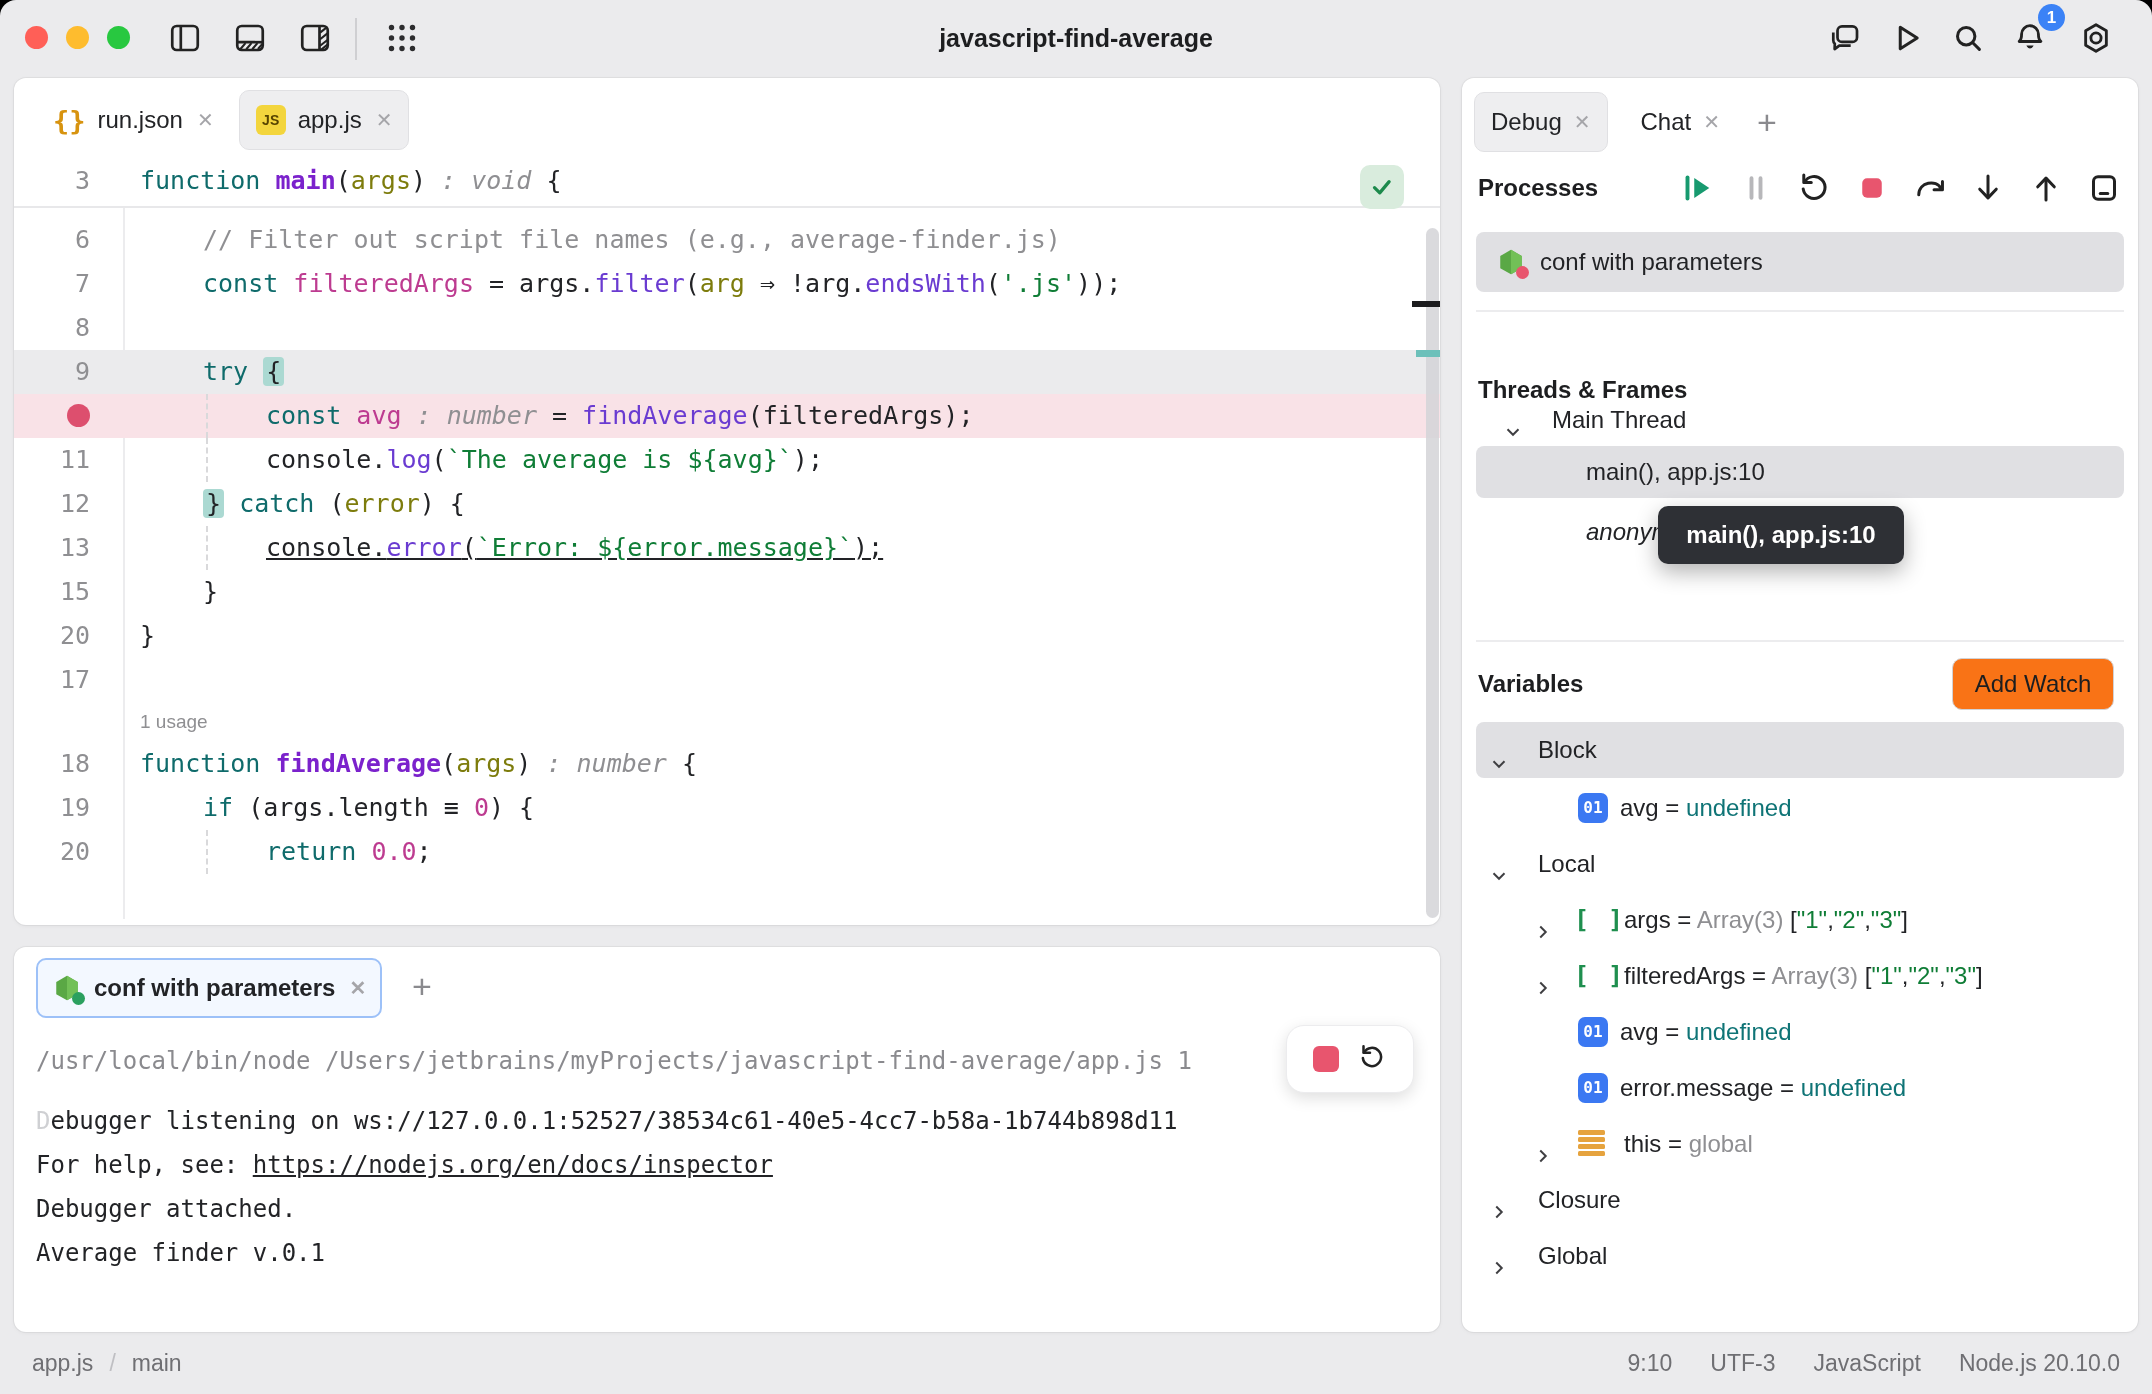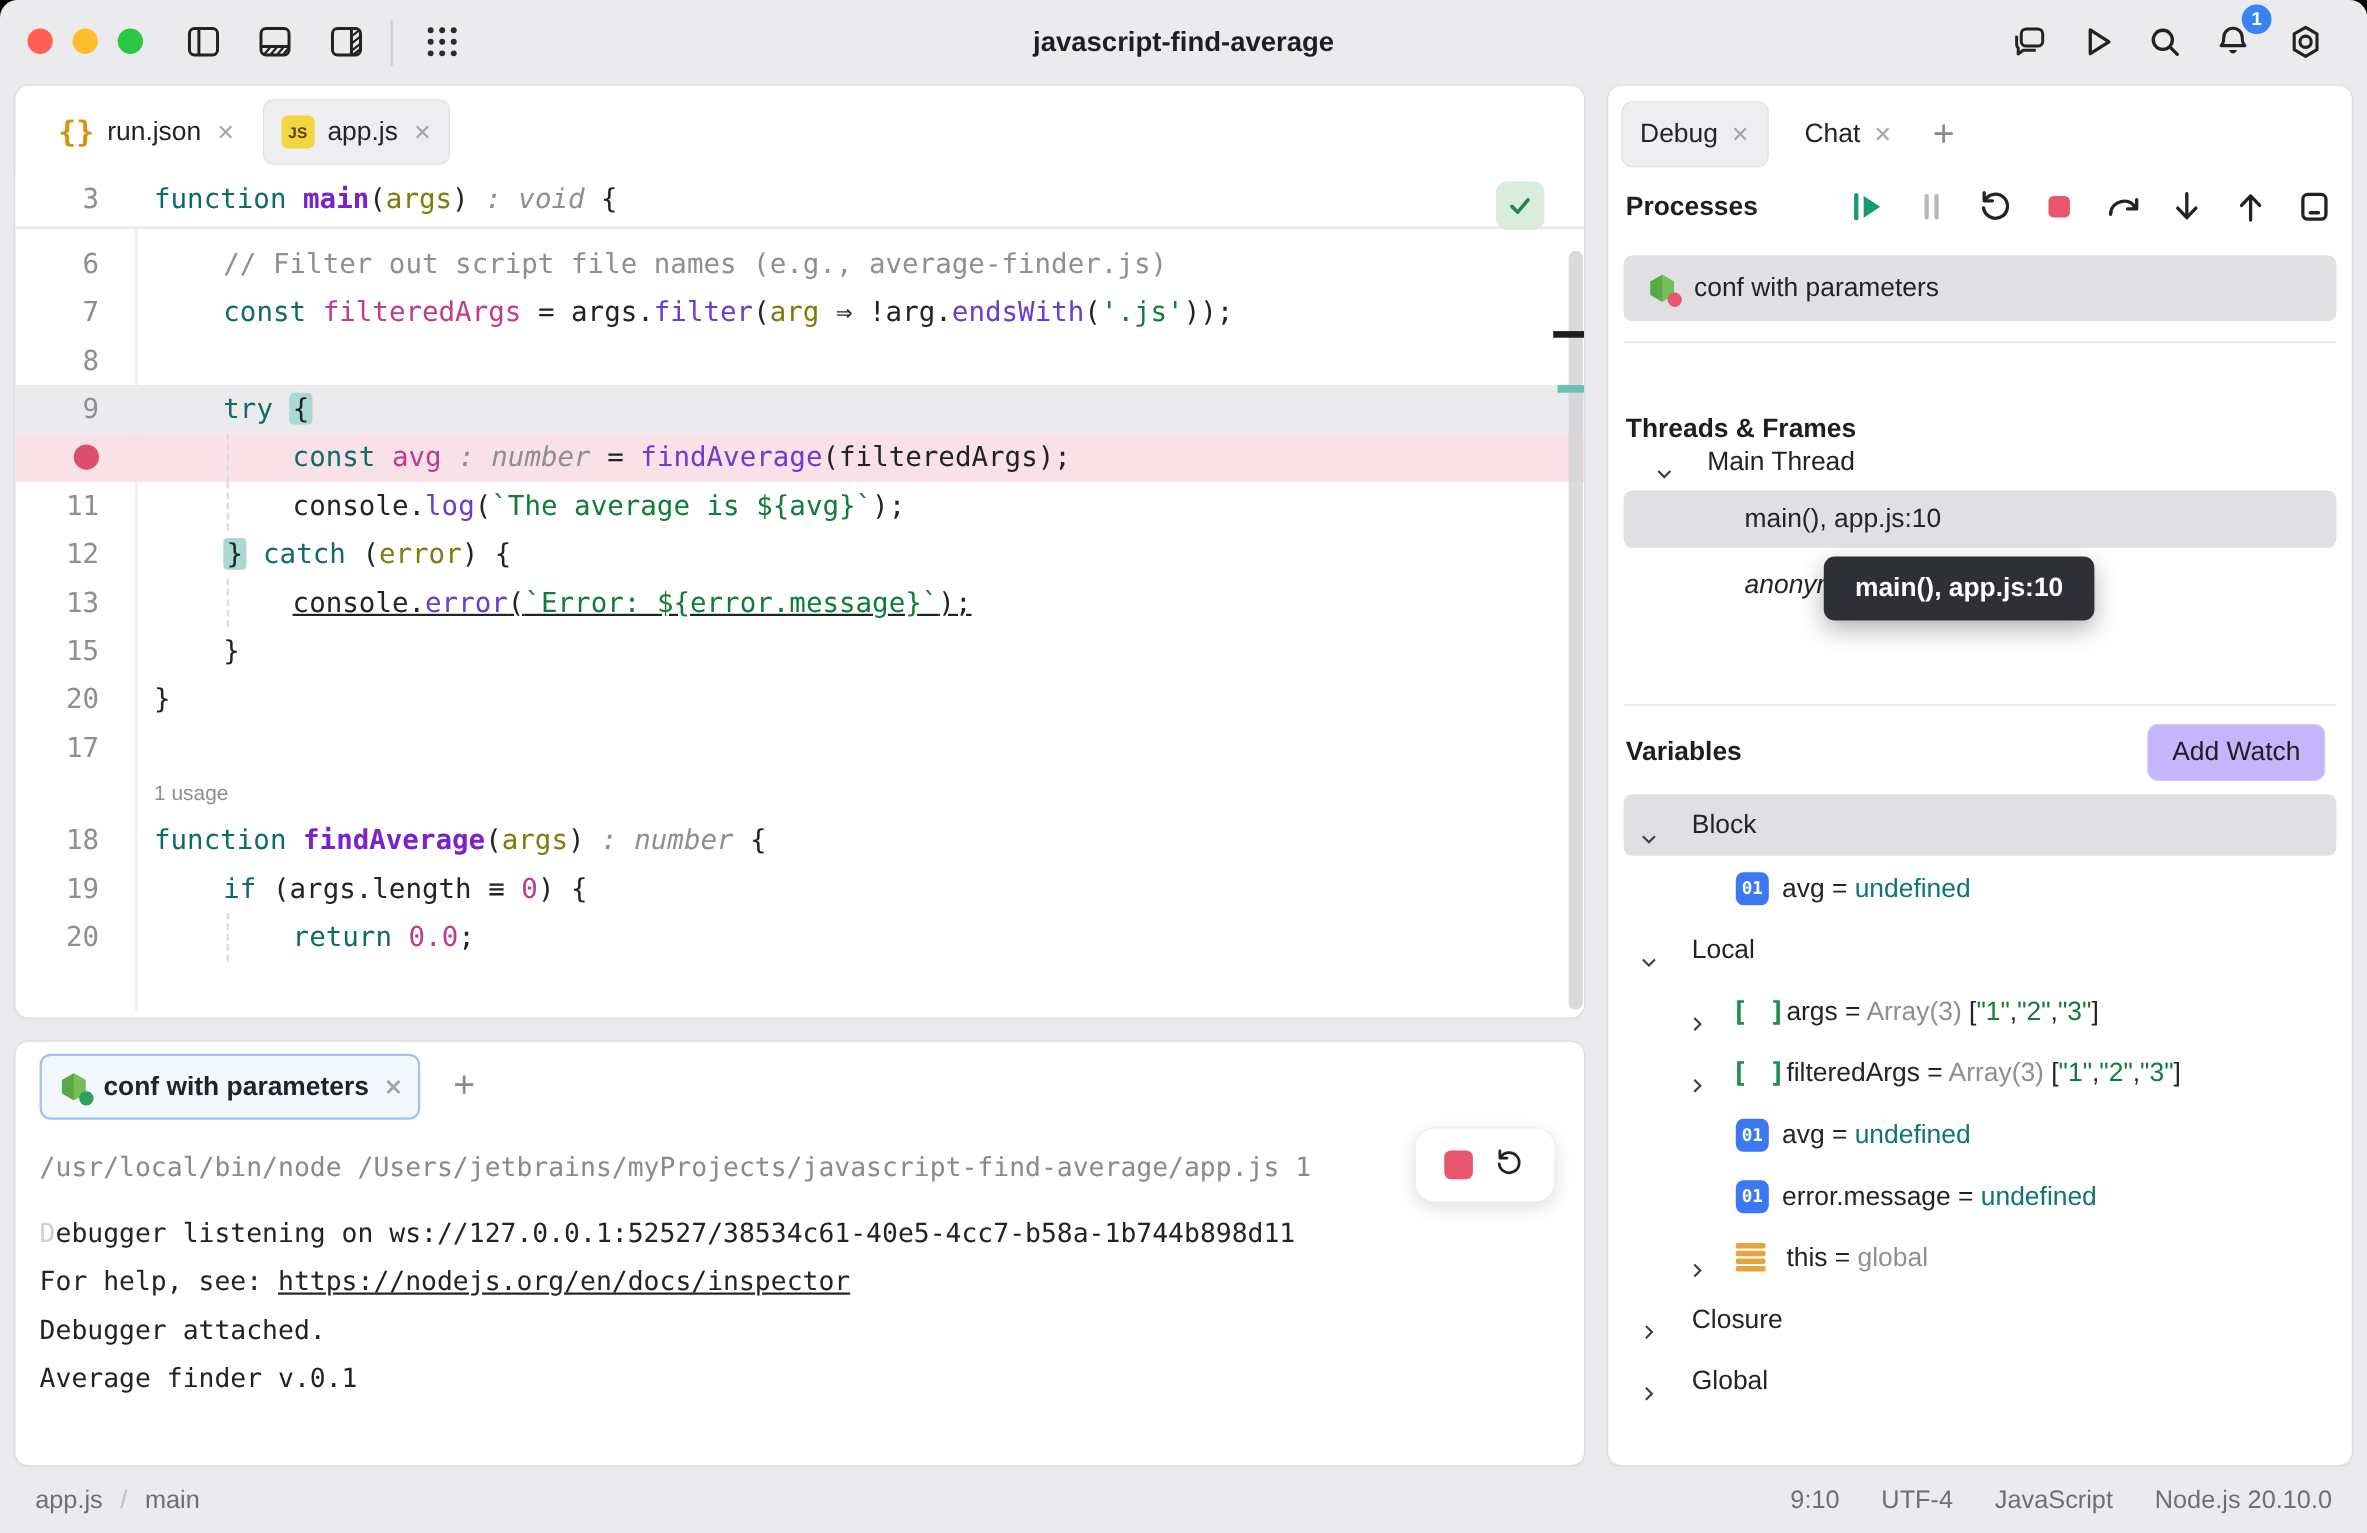--- a/index.html
+++ b/index.html
@@ -76,21 +76,21 @@
   #dbg-controls .dbtn{width:36px;height:36px;}
   #dbg-controls svg{width:36px;height:36px;}
   .selrow{position:absolute;left:14px;right:14px;border-radius:8px;background:#e0e0e3;}
   .rdiv{position:absolute;left:14px;right:14px;height:2px;background:#ececee;}
   .treerow{position:absolute;left:14px;right:14px;height:52px;line-height:52px;font-size:24px;}
   .chev{position:absolute;top:15px;width:22px;height:22px;}
   .chev svg{width:22px;height:22px;}
   #frames .frame-label{position:absolute;left:110px;font-size:24px;}
   .ital{font-style:italic;}
   #tooltip{position:absolute;left:196px;top:428px;width:246px;height:58px;background:#2e3035;border-radius:10px;color:#fff;font-size:24px;font-weight:600;display:flex;align-items:center;justify-content:center;box-shadow:0 8px 22px rgba(0,0,0,.3);z-index:5;}
-  #addwatch{position:absolute;left:490px;top:580px;width:162px;height:52px;border-radius:10px;border:1.5px solid #d2d2d5;background:#c4b5fd;font-size:24px;color:#1d1e20;display:flex;align-items:center;justify-content:center;}
+  #addwatch{position:absolute;left:490px;top:580px;width:162px;height:52px;border-radius:10px;border:1.5px solid #d2d2d5;background:#f97316;font-size:24px;color:#1d1e20;display:flex;align-items:center;justify-content:center;}
   #vars{position:absolute;left:0;top:644px;right:0;}
   .vrow{position:relative;height:52px;line-height:52px;margin-bottom:4px;font-size:24px;}
   .vrow .rowbg{position:absolute;left:14px;right:14px;top:0;bottom:0;border-radius:8px;background:#e0e0e3;}
   .vlabel{position:absolute;}
   .badge01{position:absolute;left:116px;top:11px;width:30px;height:30px;border-radius:7px;background:#3b78f2;color:#fff;font-family:"DejaVu Sans Mono",monospace;font-size:16px;font-weight:700;display:flex;align-items:center;justify-content:center;}
   .arric{position:absolute;left:112px;top:0;font-family:"DejaVu Sans Mono",monospace;font-weight:700;color:#1f8f4f;font-size:25px;letter-spacing:2px;}
   .barsic{position:absolute;left:116px;top:12px;display:flex;flex-direction:column;gap:2.5px;}
   .barsic span{width:27px;height:4.5px;border-radius:1.5px;background:#e6a33e;}
   .v-name{color:#222326;}
   .v-teal{color:#0f7476;}
@@ -450,19 +450,19 @@
   </div>
 
   <div id="statusbar">
     <div class="grp">
       <span>app.js</span>
       <span id="sb-slash">/</span>
       <span>main</span>
     </div>
     <div class="grp right" id="sb-right">
         <span>9:10</span>
-        <span>UTF-4</span>
+        <span>UTF-3</span>
         <span>JavaScript</span>
         <span>Node.js 20.10.0</span>
       </div>
   </div>
 
 </div>
 
 </body></html>

